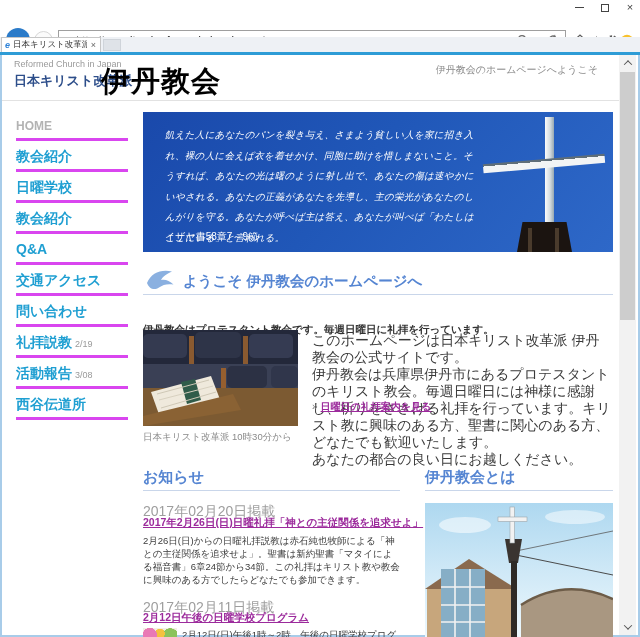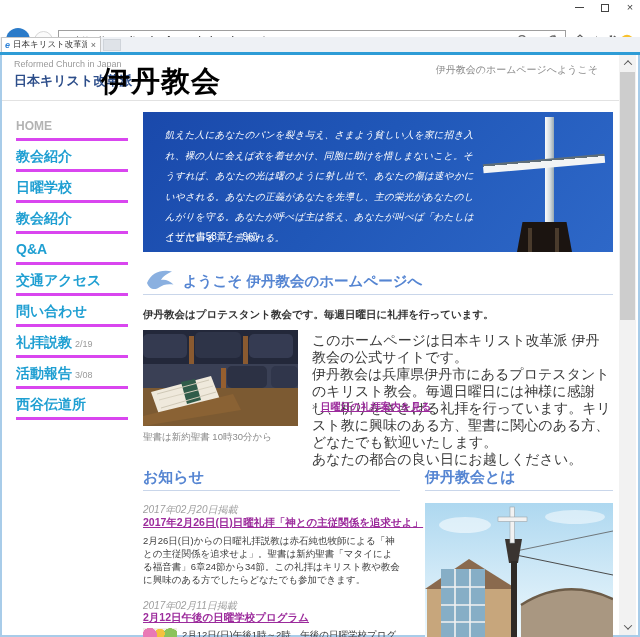--- a/index.html
+++ b/index.html
@@ -69,32 +69,32 @@
   .cross-post { left:402px; top:5px; width:9px; height:135px; background:linear-gradient(90deg,#fbfbfb,#d5dde1 55%,#97a8b1); }
   .cross-bar { left:340px; top:47px; width:122px; height:9px; transform:rotate(-5deg); background:linear-gradient(180deg,#5f6e78 0 25%,#f2f4f5 25% 100%); }
   .steeple { left:374px; top:110px; width:55px; height:30px; background:#1b1410; clip-path:polygon(10% 0,90% 0,100% 100%,0 100%); }
   .steeple-slit { top:116px; width:4px; height:24px; background:#4a3b2c; }
 
   
   .sec-head { height:29px; border-bottom:1px solid #c9d6ea; color:#5585d2; font-weight:bold; }
   .wel-head { left:143px; top:266px; width:470px; font-size:14.5px; }
   .wel-head .txt { position:absolute; left:40px; top:6px; }
   .dove { position:absolute; left:2px; top:2px; }
-  .intro { left:143px; top:308px; font-size:10.5px; font-weight:bold; color:#333; }
+  .intro { left:143px; top:323px; font-size:10.5px; font-weight:bold; color:#333; }
   .pews { left:143px; top:330px; width:155px; height:96px; }
   .wel-body { left:312px; top:332px; width:301px; font-size:14px; color:#3a3a3a; line-height:17px; }
   .more-row { left:312px; top:400px; width:278px; text-align:left; font-size:10px; }
   .more-pre { color:#777; margin-right:3px; }
   .plink { color:#9c2b9c; font-weight:bold; text-decoration:underline; cursor:pointer; }
   .caption { left:143px; top:431px; font-size:9.5px; color:#8a8a8a; }
 
   
   .news-head { left:143px; top:462px; width:257px; font-size:15px; }
   .about-head { left:425px; top:462px; width:188px; font-size:15px; }
-  .nd { font-size:10px; color:#9e9e9e;font-style:italic; }
+  .nd { font-size:14px; color:#9e9e9e; }
   .nt { font-size:10.5px; white-space:nowrap; }
   .nb { font-size:9.5px; color:#3c3c3c; line-height:13px; width:257px; }
   .n1d { left:143px; top:503px; } .n1t { left:143px; top:516px;text-align:center; } .n1b { left:143px; top:534px; }
   .n2d { left:143px; top:599px; } .n2t { left:143px; top:611px; } .n2b { left:182px; top:628px; width:230px; }
   .thumb { left:143px; top:628px; width:34px; height:14px; background:
       radial-gradient(circle at 20% 50%, #e979b5 0 25%, transparent 26%),
       radial-gradient(circle at 50% 40%, #f4c23e 0 25%, transparent 26%),
       radial-gradient(circle at 80% 60%, #8bc35a 0 28%, transparent 29%),
       #f3efe4; }
   .aboutimg { left:425px; top:503px; width:188px; height:134px; }
@@ -246,21 +246,21 @@
   </svg>
 
   <div class="a wel-body">
     <span>このホームページは日本キリスト改革派 伊丹教会の公式サイトです。</span><br>
     <span>伊丹教会は兵庫県伊丹市にあるプロテスタントのキリスト教会。毎週日曜日には神様に感謝し、祈りをささげる礼拝を行っています。キリスト教に興味のある方、聖書に関心のある方、どなたでも歓迎いたします。</span><br>
     <span>あなたの都合の良い日にお越しください。</span>
   </div>
   <div class="a more-row">
     <span class="more-pre">»</span><span class="plink">日曜日の礼拝案内を見る</span>
   </div>
-  <div class="a caption">聖書は新約聖書 10時30分から</div>
+  <div class="a caption">日本キリスト改革派 10時30分から</div>
 
   <div class="a sec-head news-head">
       <span style="position:absolute;left:0;top:6px">お知らせ</span>
     </div>
   <div class="a nd n1d">2017年02月20日掲載</div>
   <div class="a nt n1t"><span class="plink">2017年2月26日(日)日曜礼拝「神との主従関係を追求せよ」</span></div>
   <div class="a nb n1b">2月26日(日)からの日曜礼拝説教は赤石純也牧師による「神との主従関係を追求せよ」。聖書は新約聖書「マタイによる福音書」6章24節から34節。この礼拝はキリスト教や教会に興味のある方でしたらどなたでも参加できます。</div>
   <div class="a nd n2d">2017年02月11日掲載</div>
   <div class="a nt n2t"><span class="plink">2月12日午後の日曜学校プログラム</span></div>
   <div class="a thumb"></div>

